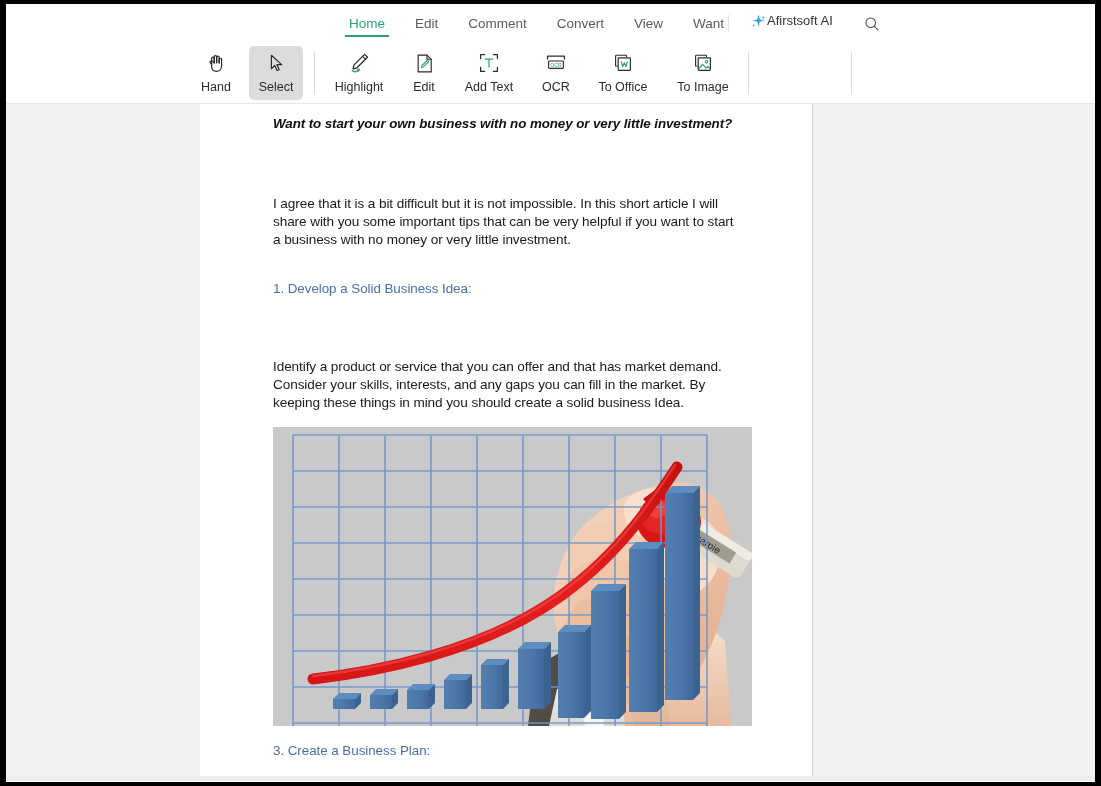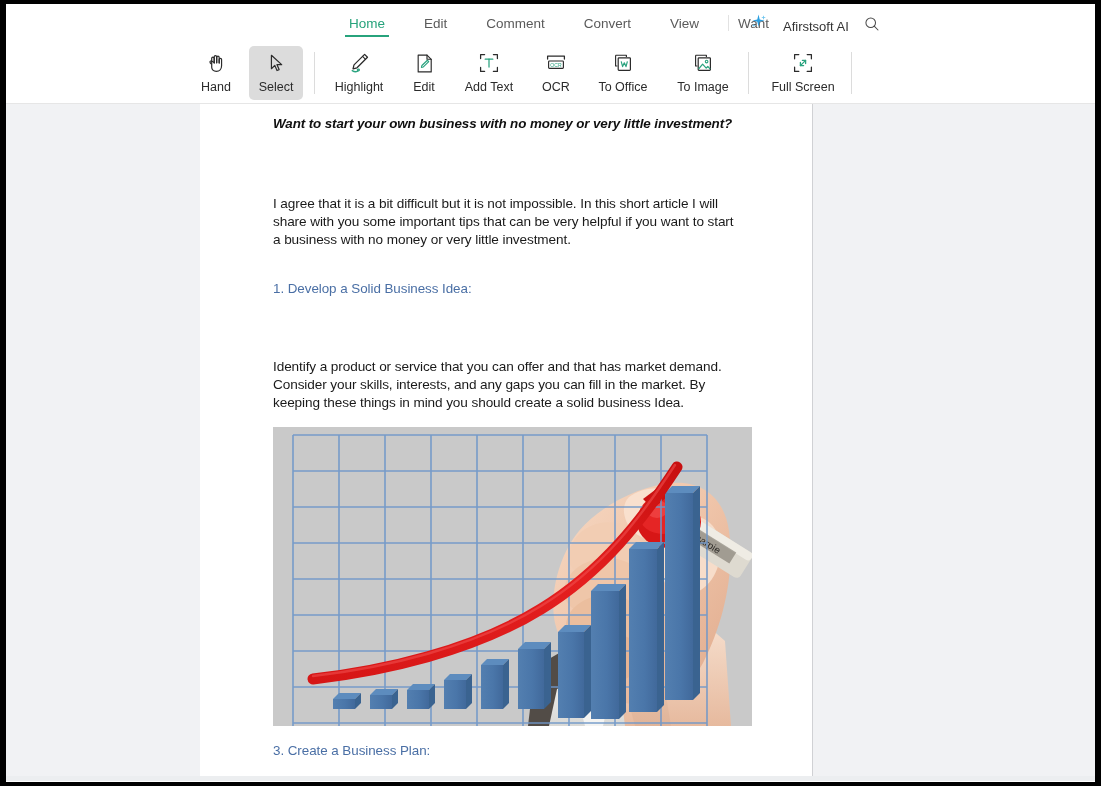--- a/index.html
+++ b/index.html
@@ -24,21 +24,21 @@
     background: #ffffff;
     display: flex;
     align-items: center;
   }
   .tabs {
     position: absolute;
     left: 330px; top: 0;
     height: 38px;
     display: flex;
     align-items: flex-end;
-    gap: 13px;
+    gap: 4px;
   }
   .tab {
     position: relative;
     padding: 0 13px;
     height: 38px;
     display: flex;
     align-items: center;
     font-size: 13.5px;
     color: #5a5a5a;
     cursor: pointer;
@@ -56,22 +56,22 @@
     position: absolute;
     left: 722px; top: 11px;
     width: 1px; height: 16px;
     background: #e2e2e2;
   }
   .ai-btn {
     position: absolute;
     left: 744px; top: 9px;
     height: 21px;
     display: flex;
-    align-items: flex-end;
-    gap: 16px;
+    align-items: flex-start;
+    gap: 0;
     cursor: pointer;
   }
   .ai-label {
     font-size: 13px;
     color: #333333;
     white-space: nowrap;
   }
   .search-btn {
     position: absolute;
     left: 858px; top: 12px;
@@ -327,34 +327,20 @@
           <rect x="7.2" y="6.8" width="12.2" height="12.6" rx="0.8" stroke="#2b2b2b" stroke-width="1.2"></rect>
           <circle cx="15.6" cy="10.6" r="1.3" stroke="#2aa37f" stroke-width="1.1"></circle>
           <path d="M7.6 18.0 L11.6 13.2 L15.2 17.2 L16.8 15.4 L19.2 18.2" stroke="#2aa37f" stroke-width="1.2" fill="none"></path>
         </svg>
       </span>
       <span class="rib-label">To Image</span>
     </div>
 
     <div class="rib-sep" style="left:742px"></div>
 
-    <div class="rib-item" style="left:757px;width:80px">
-      <span class="rib-icon">
-        <svg width="24" height="24" viewBox="0 0 24 24" fill="none" stroke-linecap="round" stroke-linejoin="round">
-          <path d="M3.6 7.8 V3.6 H7.8" stroke="#2b2b2b" stroke-width="1.25"></path>
-          <path d="M16.2 3.6 H20.4 V7.8" stroke="#2b2b2b" stroke-width="1.25"></path>
-          <path d="M20.4 16.2 V20.4 H16.2" stroke="#2b2b2b" stroke-width="1.25"></path>
-          <path d="M7.8 20.4 H3.6 V16.2" stroke="#2b2b2b" stroke-width="1.25"></path>
-          <path d="M14.6 9.4 L9.4 14.6" stroke="#2aa37f" stroke-width="1.3"></path>
-          <path d="M11.4 9.4 H14.6 V12.6" stroke="#2aa37f" stroke-width="1.3"></path>
-          <path d="M12.6 14.6 H9.4 V11.4" stroke="#2aa37f" stroke-width="1.3"></path>
-        </svg>
-      </span>
-      <span class="rib-label">Full Screen</span>
-    </div>
 
     <div class="rib-sep" style="left:845px"></div>
   </div>
 
   <div class="workspace">
     <div class="page">
       <div class="doc">
 
         <div class="p-head">Want to start your own business with no money or very little investment?</div>
         <div class="sp-18"></div>

